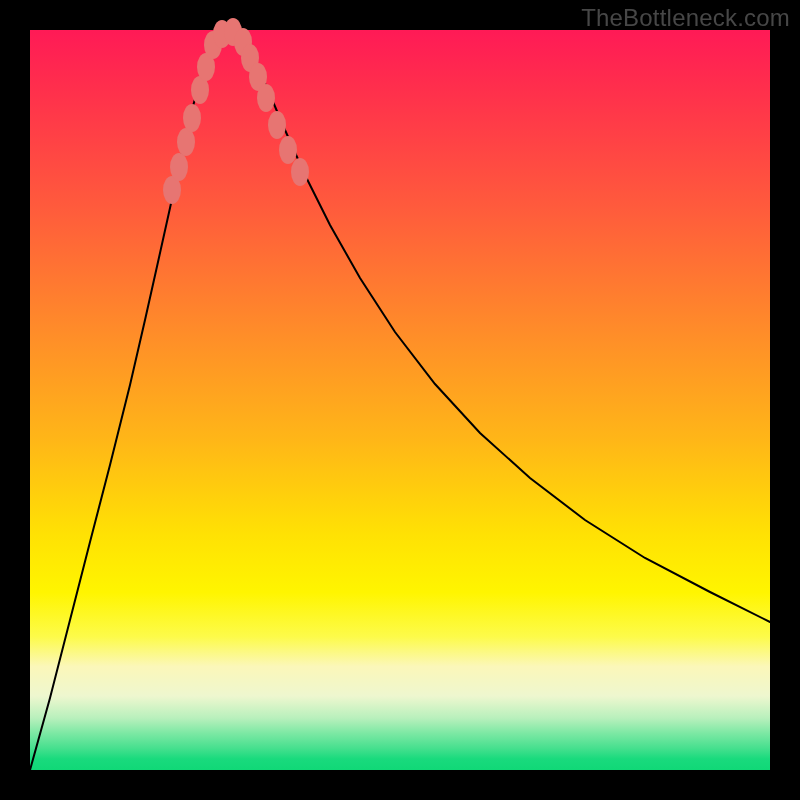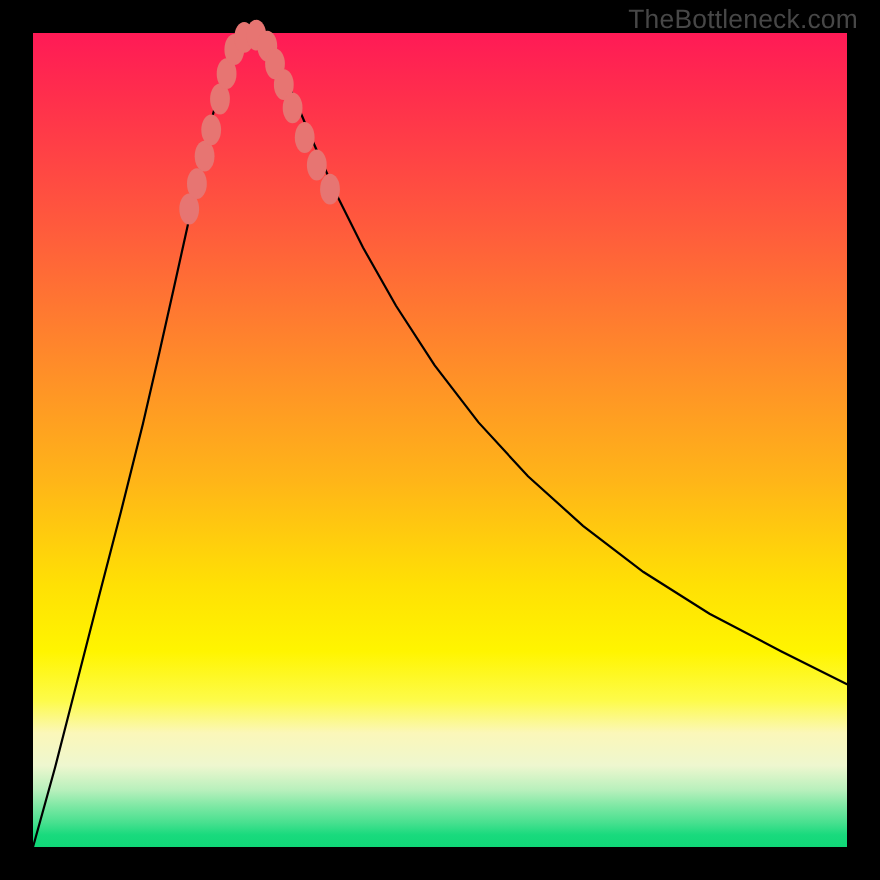--- a/index.html
+++ b/index.html
@@ -41,21 +41,21 @@
       #b8f0bc 93%,
       #7de8a4 95%,
       #48e08f 97%,
       #19da7d 98.5%,
       #10d877 100%
     );
   }
   .watermark {
     position: absolute;
     top: 4px;
-    right: 20px;
+    right: 10px;
     color: #474747;
     font-size: 24px;
     font-weight: 400;
     letter-spacing: 0.2px;
     margin-left: 44px;
   }
   svg.curve-layer {
     position: absolute;
     left: 30px;
     top: 30px;

